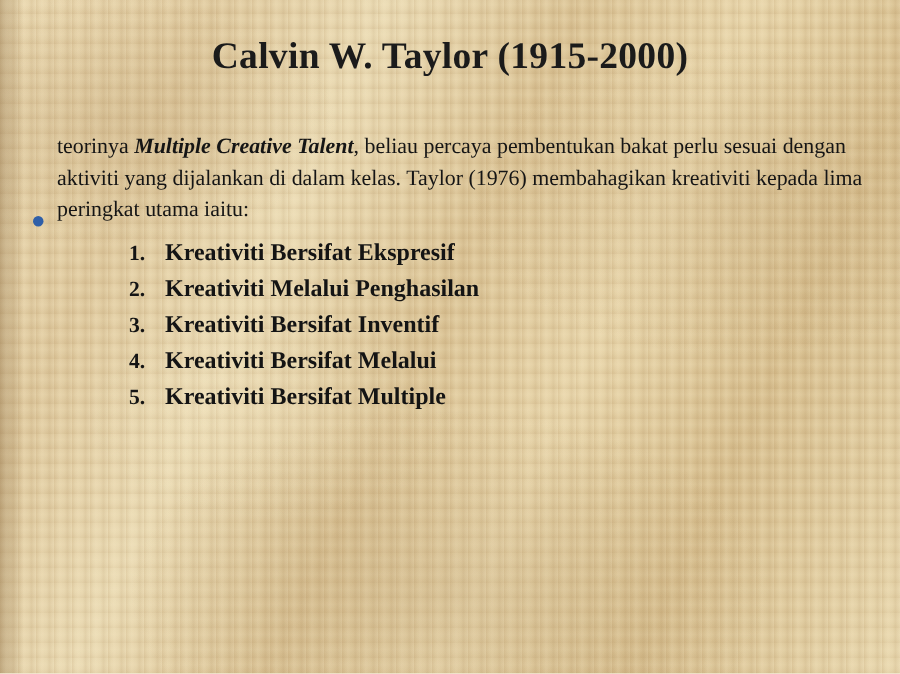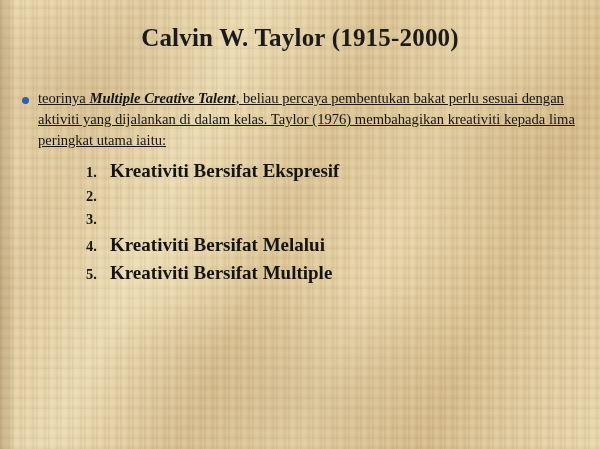--- a/index.html
+++ b/index.html
@@ -83,22 +83,21 @@
 
   .body-block {
     position: absolute;
     top: 88px;
     left: 22px;
     right: 24px;
   }
 
   .bullet-row {
     display: flex;
-    align-items: flex-start;
-    text-decoration: underline;
+    align-items: flex-end;
   }
   .bullet-dot {
     flex: 0 0 auto;
     width: 7px;
     height: 7px;
     border-radius: 50%;
     background: #2f5fa8;
     margin-top: 9px;
     margin-right: 9px;
   }
@@ -127,21 +126,21 @@
     width: 60px;
     flex: 0 0 60px;
     text-align: left;
     padding-left: 64px;
     box-sizing: border-box;
     font-size: 14.4px;
     font-weight: bold;
     color: #141414;
   }
   .item-label {
-    font-size: 19px;
+    font-size: 16px;
     font-weight: bold;
     color: #141414;
     padding-left: 24px;
   }
 </style>
 </head>
 <body>
 
 <div id="slide">
   <div class="content">
@@ -155,23 +154,25 @@
         <div class="bullet-text"><span>teorinya </span><span class="em">Multiple Creative Talent</span><span>, beliau percaya pembentukan bakat perlu sesuai dengan aktiviti yang dijalankan di dalam kelas. Taylor (1976) membahagikan kreativiti kepada lima peringkat utama iaitu:</span></div>
       </div>
 
       <ul class="numbered">
         <li>
           <span class="num">1.</span>
           <span class="item-label">Kreativiti Bersifat Ekspresif</span>
         </li>
         <li>
           <span class="num">2.</span>
+          <span class="item-label">Kreativiti Melalui Penghasilan</span>
         </li>
         <li>
           <span class="num">3.</span>
+          <span class="item-label">Kreativiti  Bersifat Inventif</span>
         </li>
         <li>
           <span class="num">4.</span>
           <span class="item-label">Kreativiti Bersifat Melalui</span>
         </li>
         <li>
           <span class="num">5.</span>
           <span class="item-label">Kreativiti Bersifat Multiple</span>
         </li>
       </ul>

